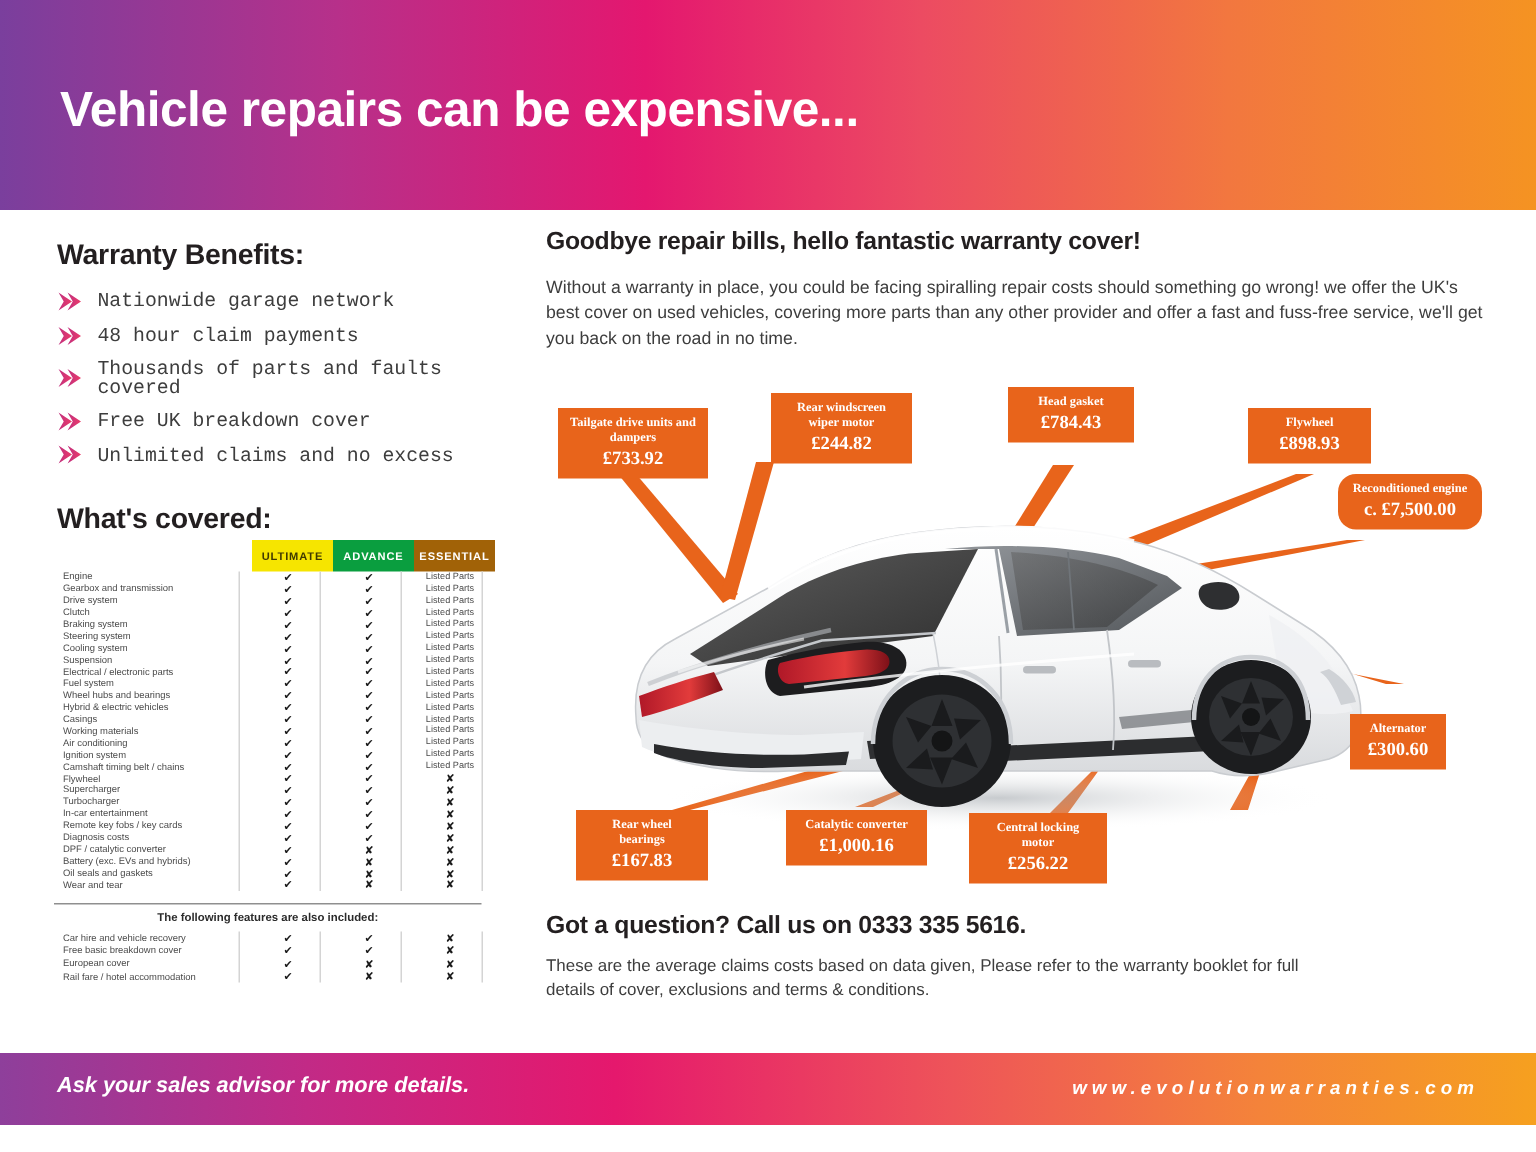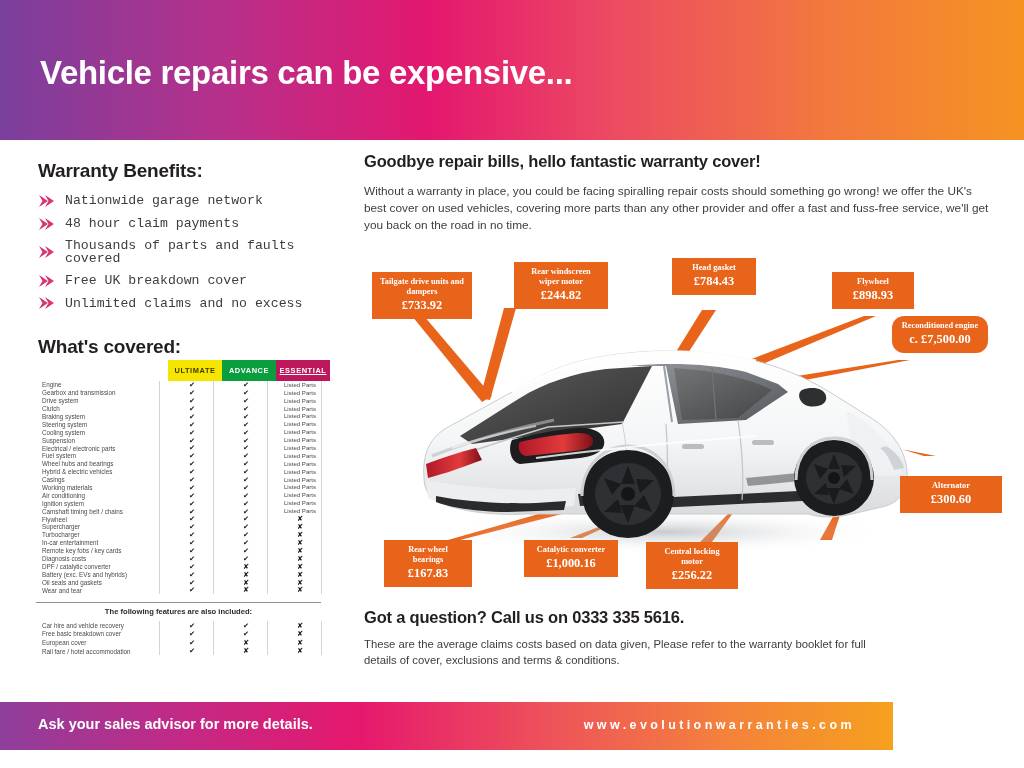--- a/index.html
+++ b/index.html
@@ -25,21 +25,21 @@
 
   
   .cov-table{position:absolute;left:36px;top:360px;width:285px;}
   .cov-hdr{display:flex;height:21px;}
   .cov-hdr div{display:flex;align-items:center;justify-content:center;
     font-size:7.4px;font-weight:700;letter-spacing:.6px;text-transform:uppercase;color:#ffffff;}
   .cov-hdr .c-comp{flex:0 0 123px;justify-content:flex-start;padding-left:9px;
     background:#d8417f;font-size:9.6px;letter-spacing:.2px;text-transform:none;margin-top:32px;}
   .cov-hdr .c-ult{flex:0 0 54px;background:#f6e500;color:#403a00;}
   .cov-hdr .c-adv{flex:0 0 54px;background:#0a9e3f;}
-  .cov-hdr .c-ess{flex:0 0 54px;background:#be185d;text-decoration:underline;}
+  .cov-hdr .c-ess{flex:0 0 54px;background:#a16207;}
 
   .cov-body{position:relative;}
   .cov-row{display:flex;height:7.9px;align-items:center;}
   .cov-row .nm{flex:0 0 123px;font-size:6.3px;color:#4a4a4a;padding-left:6px;white-space:nowrap;}
   .cov-row .ck{flex:0 0 54px;text-align:center;font-size:7.3px;color:#1a1a1a;font-weight:700;line-height:1;}
   .cov-row .lp{flex:0 0 54px;text-align:center;font-size:6.1px;color:#4a4a4a;line-height:1;}
   .vline{position:absolute;top:0;bottom:0;width:1px;background:#d4d4d4;}
 
   .also-wrap{margin-top:8px;border-top:1.5px solid #8f8f8f;padding-top:4px;position:relative;}
   .also-title{text-align:center;font-size:7.6px;font-weight:700;color:#2b2b2b;margin-bottom:5px;}
@@ -60,22 +60,22 @@
   .callout .c-price{font-size:12.4px;font-weight:700;line-height:1.25;display:block;margin-top:1px;}
 
   .car-img{position:absolute;left:52px;top:78px;width:500px;height:230px;}
 
   
   .bottom-right{position:absolute;left:364px;top:608px;width:520px;}
   .b-head{font-size:16.5px;font-weight:700;color:#231f20;margin:0 0 9px 0;letter-spacing:-0.2px;}
   .b-body{font-size:11.3px;line-height:1.45;color:#3d3d3d;margin:0;}
 
   
-  .footer{position:absolute;left:0;bottom:18px;width:893px;height:48px;
-    background:linear-gradient(90deg,#8e3f9b 0%,#c22a86 20%,#e5186d 40%,#ee5459 62%,#f4833a 82%,#f6a01f 100%);}
+  .footer{position:absolute;left:0;bottom:18px;width:1024px;height:48px;
+    background:linear-gradient(90deg,#8e3f9b 0%,#c22a86 20%,#e5186d 40%,#ee5459 62%,#f4833a 82%,#f6a01f 100%);font-style:italic;}
   .footer-left{position:absolute;left:38px;top:14px;font-size:14.5px;font-weight:700;color:#ffffff;}
   .footer-right{position:absolute;right:38px;top:16px;font-size:12.5px;font-weight:700;
     color:#ffffff;letter-spacing:3.4px;}
 </style>
 </head>
 <body>
 
 <div class="page">
 
   <div class="banner">
@@ -516,21 +516,21 @@
     <div class="callout" style="left:468px;top:22px;width:82px;">
       <span class="c-name">Flywheel</span>
       <span class="c-price">£898.93</span>
     </div>
 
     <div class="callout" style="left:528px;top:66px;width:96px;border-radius:12px;">
       <span class="c-name">Reconditioned engine</span>
       <span class="c-price">c. £7,500.00</span>
     </div>
 
-    <div class="callout" style="left:536px;top:226px;width:102px;">
+    <div class="callout" style="left:536px;top:226px;width:64px;">
       <span class="c-name">Alternator</span>
       <span class="c-price">£300.60</span>
     </div>
 
     <div class="callout" style="left:20px;top:290px;width:88px;">
       <span class="c-name">Rear wheel bearings</span>
       <span class="c-price">£167.83</span>
     </div>
 
     <div class="callout" style="left:160px;top:290px;width:94px;">

